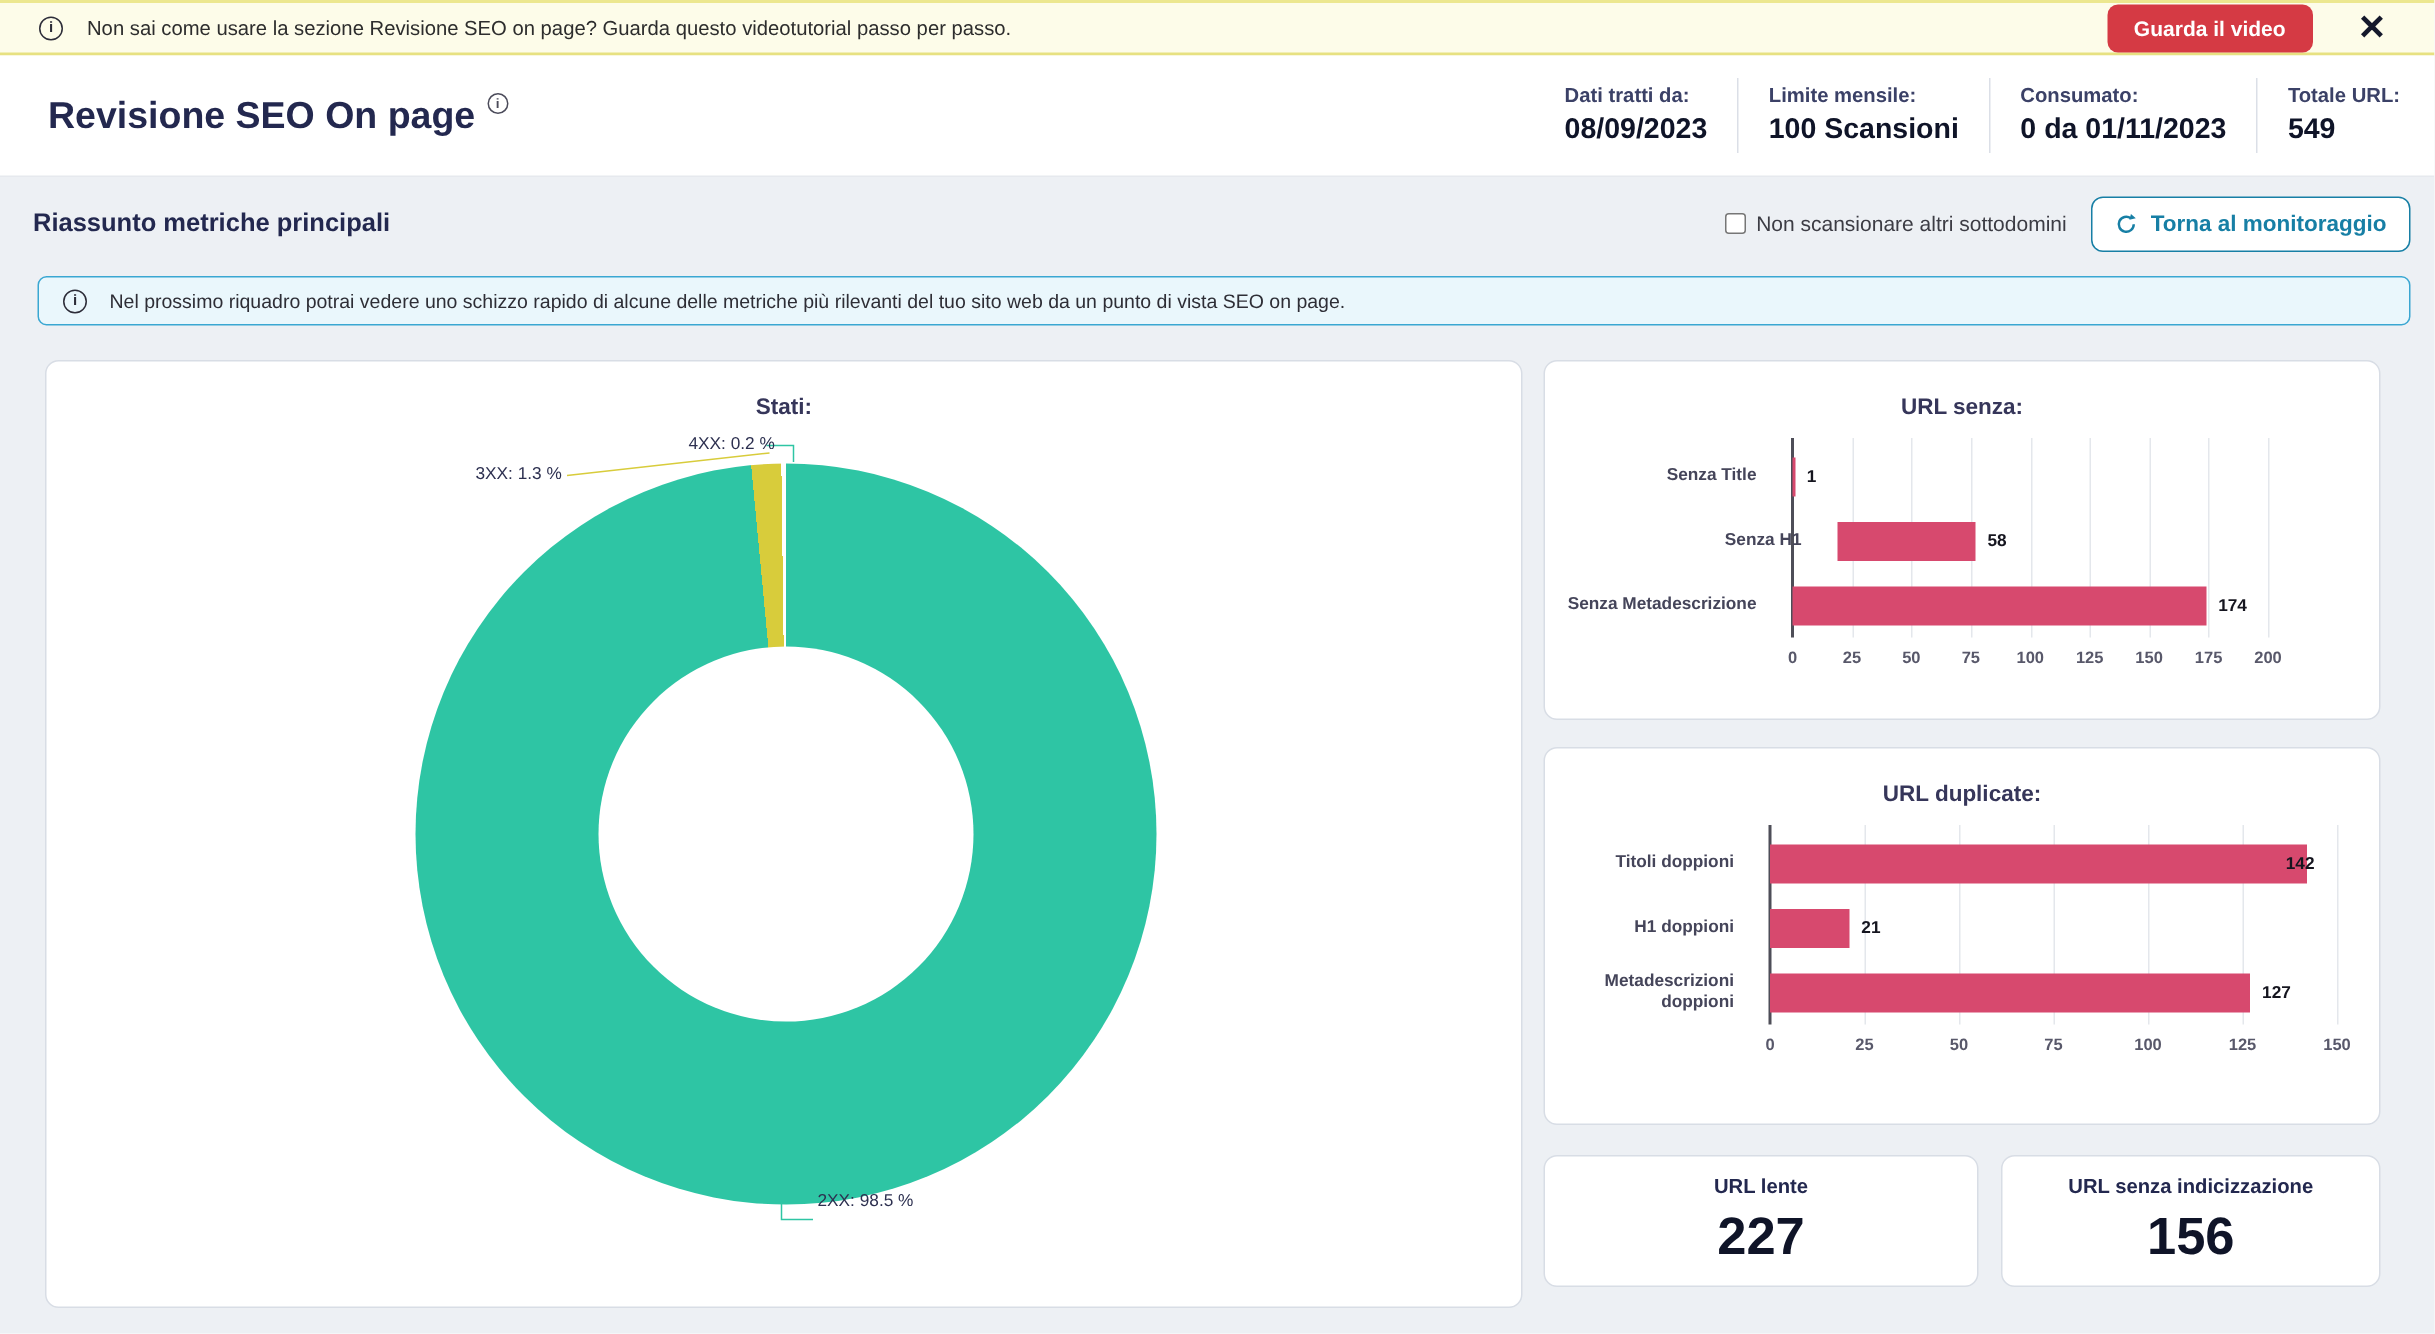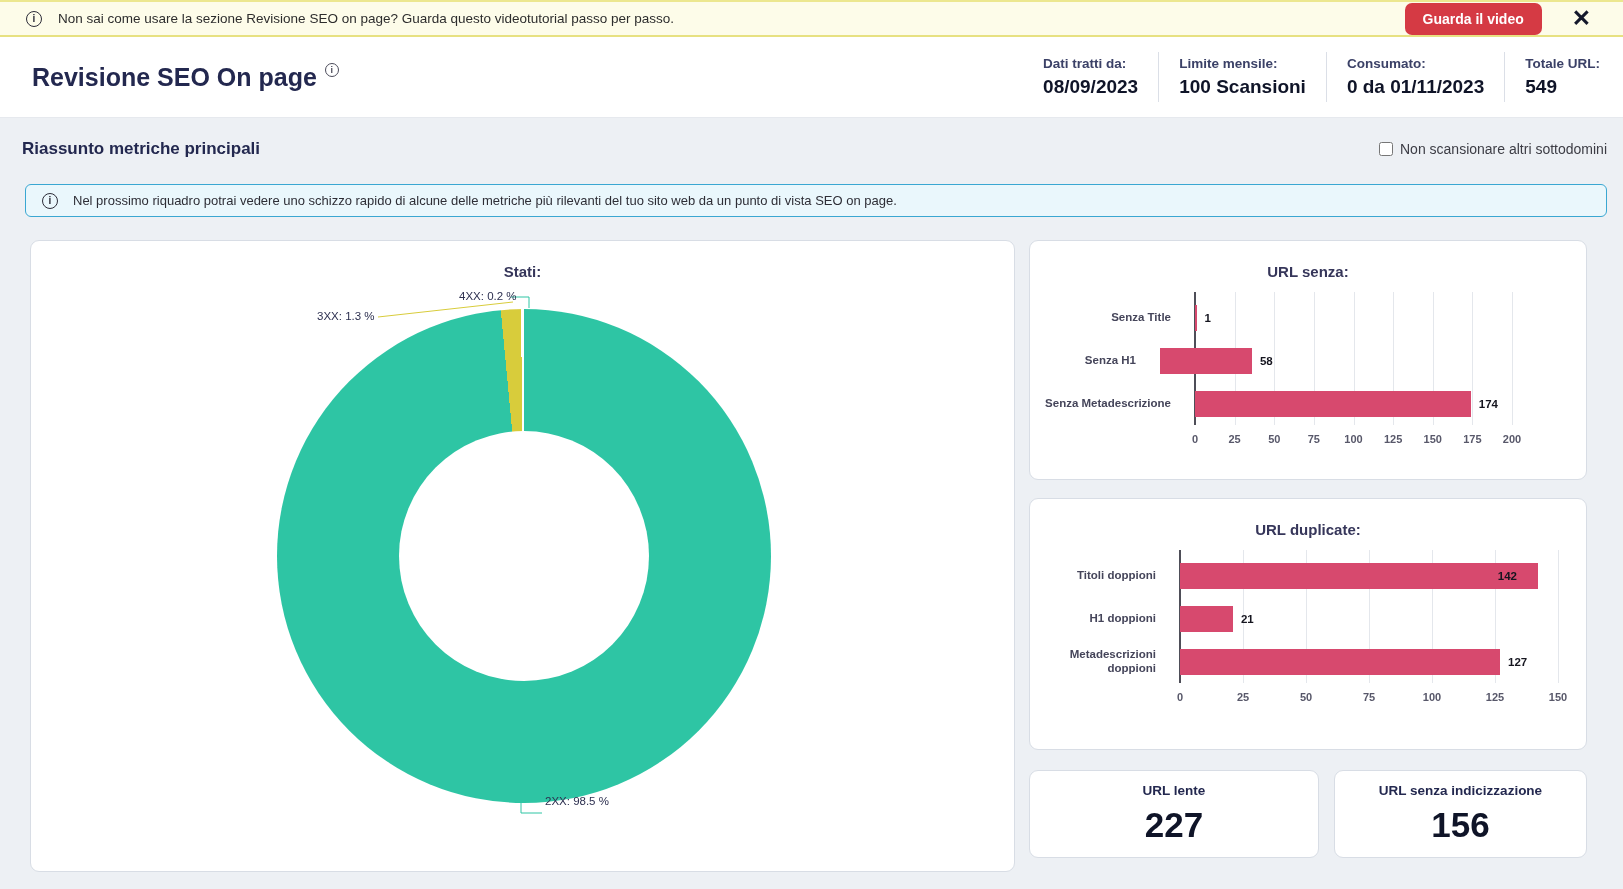--- a/index.html
+++ b/index.html
@@ -160,20 +160,29 @@
 
 <div class="content">
 
   <div class="section-row">
     <span class="section-heading">Riassunto metriche principali</span>
     <div class="controls">
       <label class="checkbox-wrap">
         <input type="checkbox" style="">
         <span>Non scansionare altri sottodomini</span>
       </label>
+      <button class="monitor-btn">
+        <span class="refresh-ic">
+          <svg width="15" height="15" viewBox="0 0 24 24">
+            <path d="M20 12a8 8 0 1 1-3.2-6.4" stroke="#177fa5" stroke-width="2.6" fill="none"></path>
+            <path d="M17 1l5.2 4.6-6.8 1.6z" fill="#177fa5"></path>
+          </svg>
+        </span>
+        <span>Torna al monitoraggio</span>
+      </button>
     </div>
   </div>
 
   <div class="info-alert">
     <span class="i-icon">i</span>
     <span>Nel prossimo riquadro potrai vedere uno schizzo rapido di alcune delle metriche più rilevanti del tuo sito web da un punto di vista SEO on page.</span>
   </div>
 
   <div class="main-grid">
 
@@ -210,21 +219,21 @@
             </div>
           <div class="chart-rows">
               <div class="row">
                 <div class="row-label" style="width: 165px;">Senza Title</div>
                 <div class="track" style="width: 317px;">
                   <div class="bar" style="width: 1.585px; background: rgb(215, 73, 110);"></div>
                   <span class="bar-value" style="left: 9.585px;">1</span>
                 </div>
               </div>
               <div class="row">
-                <div class="row-label" style="width: 130px;">Senza H1</div>
+                <div class="row-label" style="width: 195px;">Senza H1</div>
                 <div class="track" style="width: 317px;">
                   <div class="bar" style="width: 91.93px; background: rgb(215, 73, 110);"></div>
                   <span class="bar-value" style="left: 99.93px;">58</span>
                 </div>
               </div>
               <div class="row">
                 <div class="row-label" style="width: 165px;">Senza Metadescrizione</div>
                 <div class="track" style="width: 317px;">
                   <div class="bar" style="width: 275.79px; background: rgb(215, 73, 110);"></div>
                   <span class="bar-value" style="left: 283.79px;">174</span>
@@ -255,21 +264,21 @@
               <div class="gridline" style="left: 189px;"></div>
               <div class="gridline" style="left: 252px;"></div>
               <div class="gridline" style="left: 315px;"></div>
               <div class="gridline" style="left: 378px;"></div>
             </div>
           <div class="chart-rows">
               <div class="row">
                 <div class="row-label" style="width: 150px;">Titoli doppioni</div>
                 <div class="track" style="width: 378px;">
                   <div class="bar" style="width: 357.84px; background: rgb(215, 73, 110);"></div>
-                  <span class="bar-value" style="right: 41px;">142</span>
+                  <span class="bar-value" style="right: 15px;">142</span>
                 </div>
               </div>
               <div class="row">
                 <div class="row-label" style="width: 150px;">H1 doppioni</div>
                 <div class="track" style="width: 378px;">
                   <div class="bar" style="width: 52.92px; background: rgb(215, 73, 110);"></div>
                   <span class="bar-value" style="left: 60.92px;">21</span>
                 </div>
               </div>
               <div class="row">

